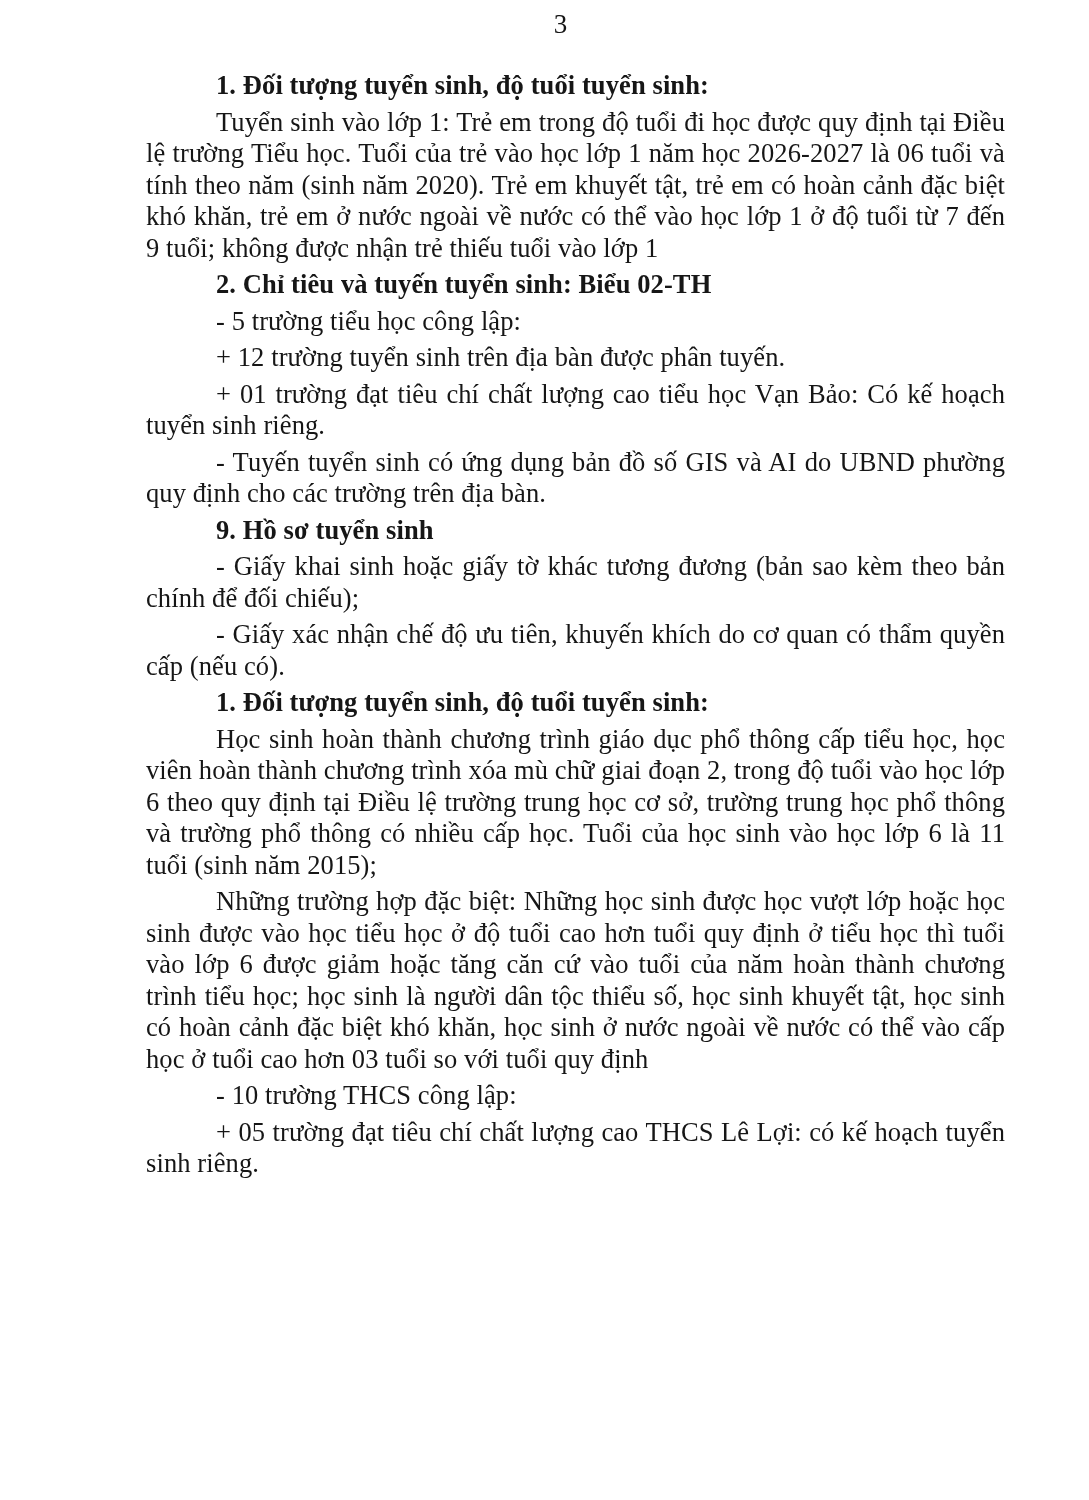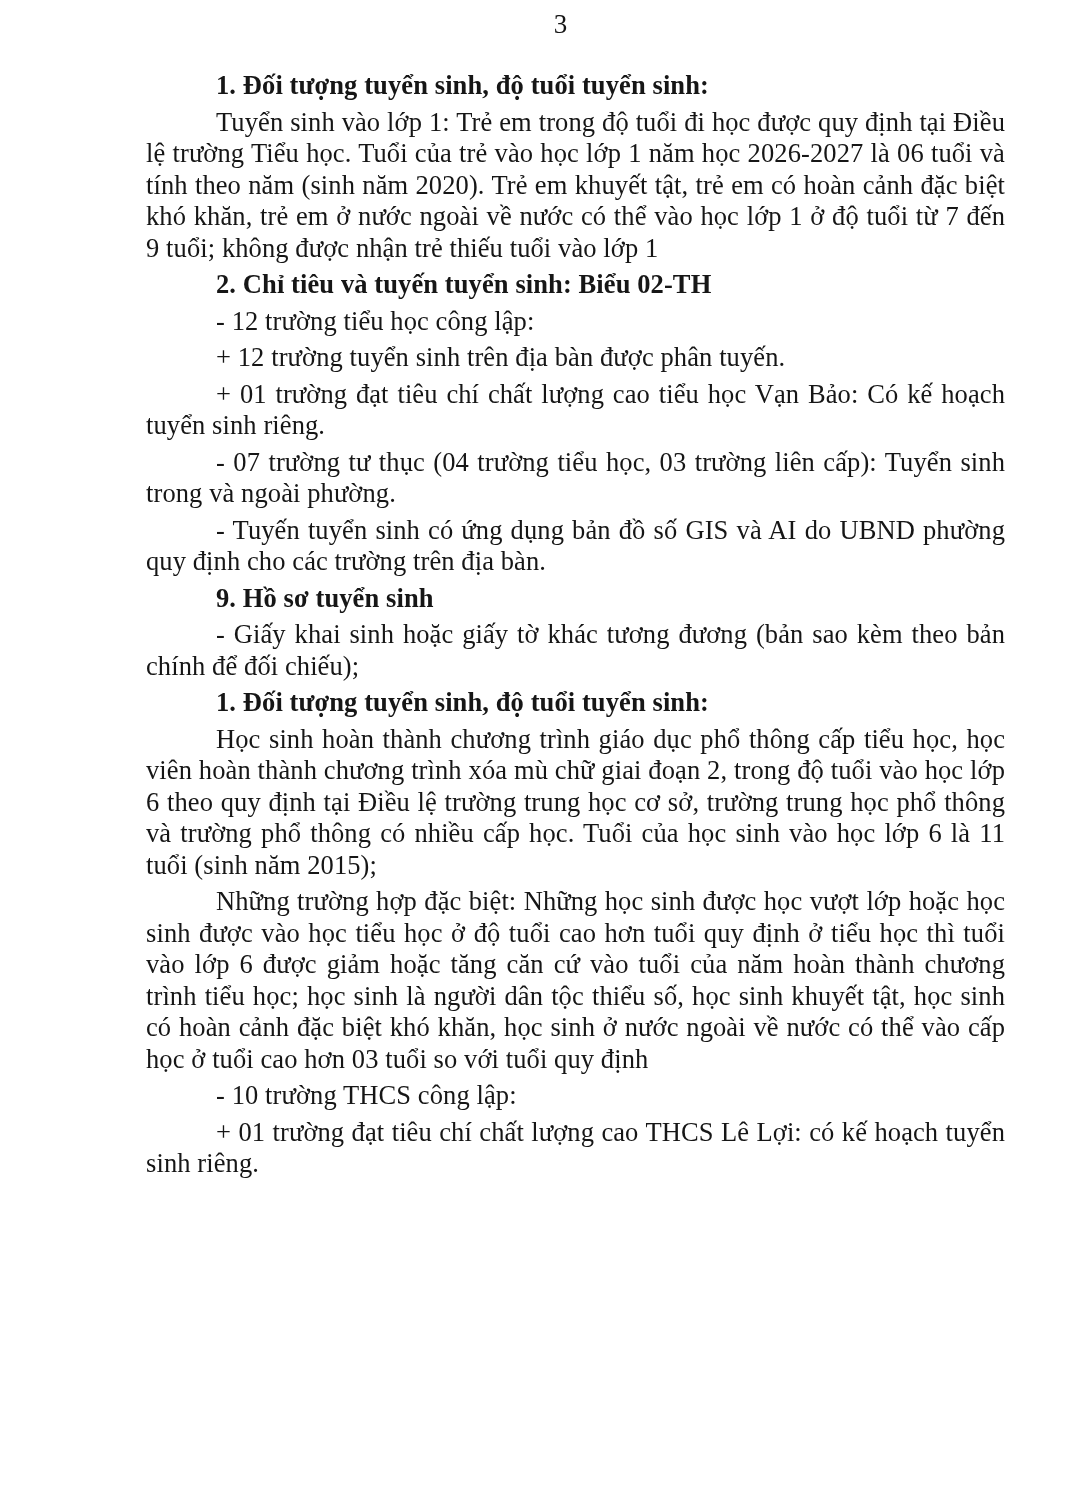--- a/index.html
+++ b/index.html
@@ -48,27 +48,27 @@
 
 <div class="page">
 
   <div class="page-number">3</div>
 
   <div class="doc-body">
 
     <div class="block heading">1. Đối tượng tuyển sinh, độ tuổi tuyển sinh:</div>
     <div class="block paragraph">Tuyển sinh vào lớp 1: Trẻ em trong độ tuổi đi học được quy định tại Điều lệ trường Tiểu học. Tuổi của trẻ vào học lớp 1 năm học 2026-2027 là 06 tuổi và tính theo năm (sinh năm 2020). Trẻ em khuyết tật, trẻ em có hoàn cảnh đặc biệt khó khăn, trẻ em ở nước ngoài về nước có thể vào học lớp 1 ở độ tuổi từ 7 đến 9 tuổi; không được nhận trẻ thiếu tuổi vào lớp 1</div>
     <div class="block heading">2. Chỉ tiêu và tuyến tuyển sinh: Biểu 02-TH</div>
-    <div class="block paragraph">- 12 trường tiểu học công lập:</div>
+    <div class="block paragraph">- 5 trường tiểu học công lập:</div>
     <div class="block paragraph">+ 12 trường tuyển sinh trên địa bàn được phân tuyến.</div>
     <div class="block paragraph">+ 01 trường đạt tiêu chí chất lượng cao tiểu học Vạn Bảo: Có kế hoạch tuyển sinh riêng.</div>
-    <div class="block paragraph">- 07 trường tư thục (04 trường tiểu học, 03 trường liên cấp): Tuyển sinh trong và ngoài phường.</div>
     <div class="block paragraph">- Tuyến tuyển sinh có ứng dụng bản đồ số GIS và AI do UBND phường quy định cho các trường trên địa bàn.</div>
     <div class="block heading">9. Hồ sơ tuyển sinh</div>
     <div class="block paragraph">- Giấy khai sinh hoặc giấy tờ khác tương đương (bản sao kèm theo bản chính để đối chiếu);</div>
+    <div class="block paragraph">- Giấy xác nhận chế độ ưu tiên, khuyến khích do cơ quan có thẩm quyền cấp (nếu có).</div>
     <div class="block heading">1. Đối tượng tuyển sinh, độ tuổi tuyển sinh:</div>
     <div class="block paragraph">Học sinh hoàn thành chương trình giáo dục phổ thông cấp tiểu học, học viên hoàn thành chương trình xóa mù chữ giai đoạn 2, trong độ tuổi vào học lớp 6 theo quy định tại Điều lệ trường trung học cơ sở, trường trung học phổ thông và trường phổ thông có nhiều cấp học. Tuổi của học sinh vào học lớp 6 là 11 tuổi (sinh năm 2015);</div>
     <div class="block paragraph">Những trường hợp đặc biệt: Những học sinh được học vượt lớp hoặc học sinh được vào học tiểu học ở độ tuổi cao hơn tuổi quy định ở tiểu học thì tuổi vào lớp 6 được giảm hoặc tăng căn cứ vào tuổi của năm hoàn thành chương trình tiểu học; học sinh là người dân tộc thiểu số, học sinh khuyết tật, học sinh có hoàn cảnh đặc biệt khó khăn, học sinh ở nước ngoài về nước có thể vào cấp học ở tuổi cao hơn 03 tuổi so với tuổi quy định</div>
     <div class="block paragraph">- 10 trường THCS công lập:</div>
-    <div class="block paragraph">+ 01 trường đạt tiêu chí chất lượng cao THCS Lê Lợi: có kế hoạch tuyển sinh riêng.</div>
+    <div class="block paragraph">+ 05 trường đạt tiêu chí chất lượng cao THCS Lê Lợi: có kế hoạch tuyển sinh riêng.</div>
 
   </div>
 </div>
 
 </body></html>

